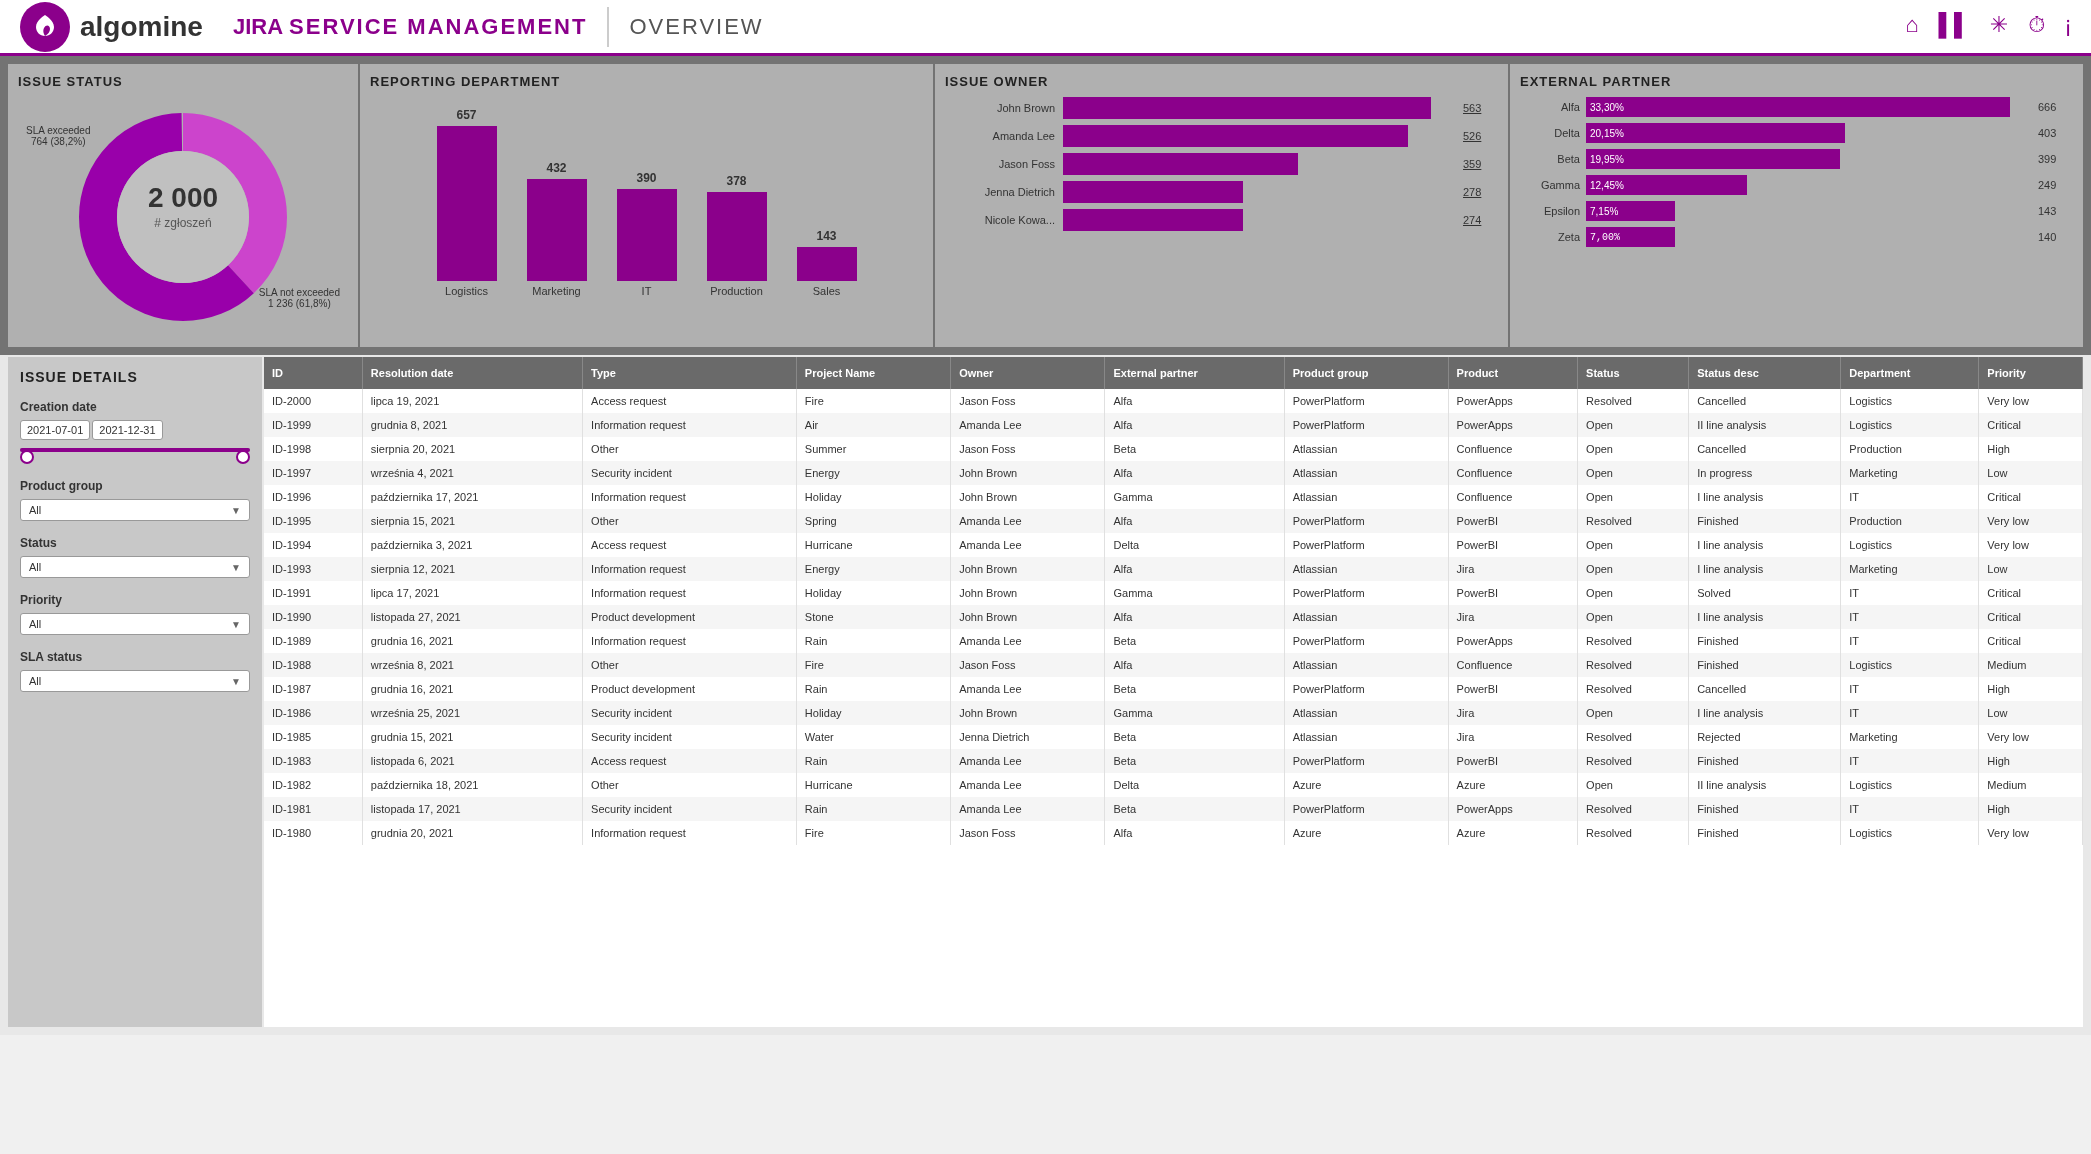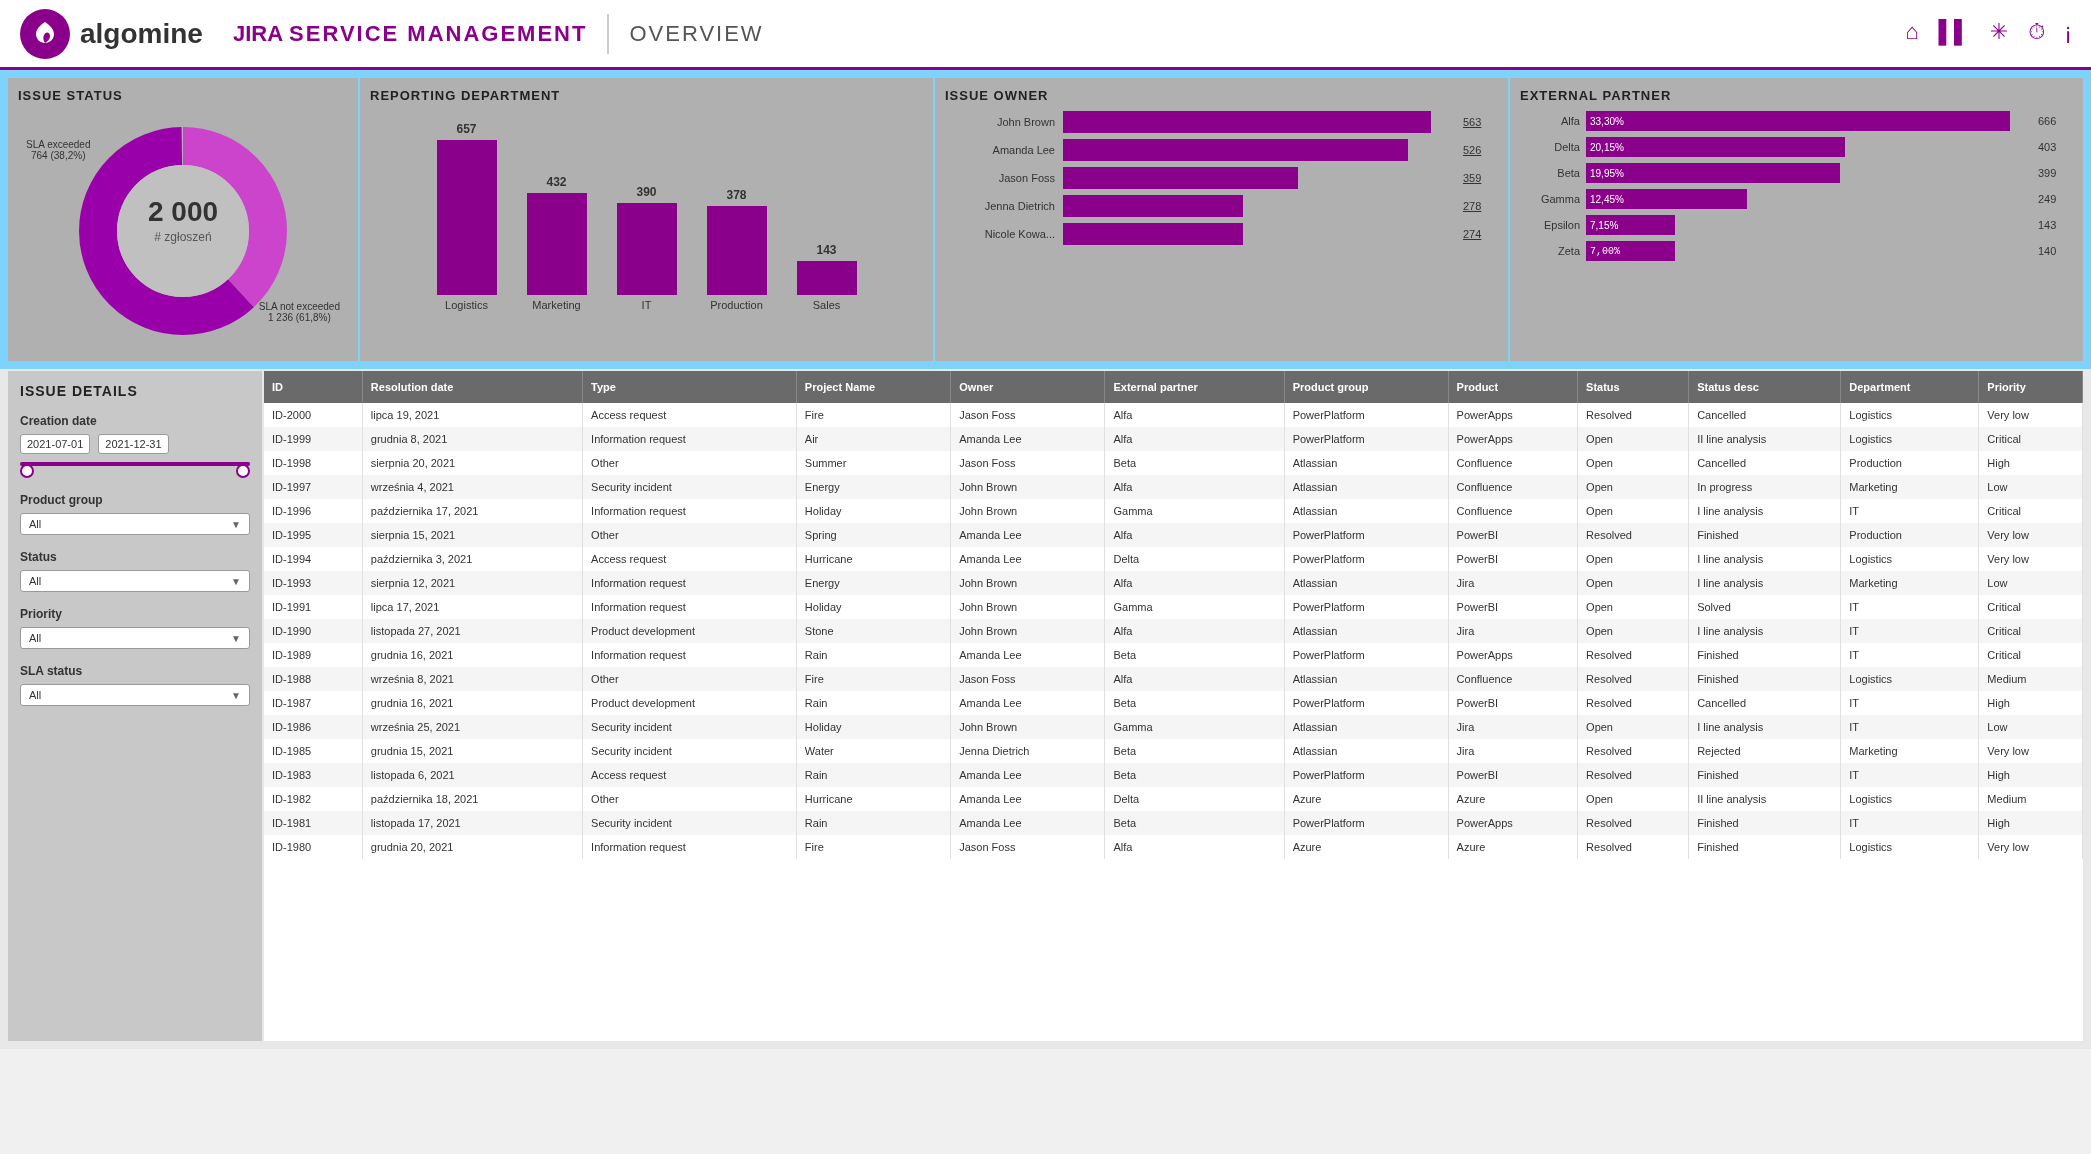--- a/index.html
+++ b/index.html
@@ -1,29 +1,29 @@
 <!DOCTYPE html>
 <html><head>
   <meta charset="utf-8">
   <style>
     * { margin: 0; padding: 0; box-sizing: border-box; }
     body { font-family: Arial, sans-serif; background: #f0f0f0; font-size: 11px; width: 2091px; min-height: 1154px; overflow-x: hidden; }
 
     
-    .header { background: white; display: flex; align-items: center; padding: 8px 20px; border-bottom: 3px solid #8B008B; height: 70px; }
+    .header { background: white; display: flex; align-items: center; padding: 8px 20px; border-bottom: 3px solid #8B008B; height: 56px; }
     .logo-area { display: flex; align-items: center; gap: 10px; margin-right: 30px; }
     .logo-circle { width: 50px; height: 50px; background: #8B008B; border-radius: 50%; display: flex; align-items: center; justify-content: center; color: white; font-size: 22px; font-weight: bold; }
     .logo-text { font-size: 28px; font-weight: bold; color: #333; }
     .separator { width: 2px; height: 40px; background: #ccc; margin: 0 20px; }
     .overview { font-size: 22px; color: #555; letter-spacing: 2px; }
     .header-icons { margin-left: auto; display: flex; gap: 20px; }
     .header-icon { font-size: 22px; color: #8B008B; cursor: pointer; }
 
     
-    .panels-row { display: flex; gap: 2px; padding: 8px 8px 8px 8px; background: #7dd3fc; }
+    .panels-row { display: flex; gap: 2px; padding: 8px 8px 8px 8px; background: #737373; }
 
     
     .panel { background: #b0b0b0; padding: 10px; }
     .panel-title { font-size: 13px; font-weight: bold; color: #222; text-transform: uppercase; margin-bottom: 8px; letter-spacing: 1px; }
 
     
     .issue-status-panel { width: 350px; }
     .donut-container { position: relative; display: flex; align-items: center; justify-content: center; height: 240px; }
 
     
@@ -54,21 +54,21 @@
     .ext-val { font-size: 11px; color: #333; width: 35px; }
 
     
     .bottom-section { display: flex; gap: 2px; padding: 2px 8px 8px 8px; background: #e8e8e8; height: 680px; }
 
     
     .sidebar { width: 254px; background: #c8c8c8; padding: 12px; flex-shrink: 0; }
     .sidebar-title { font-size: 14px; font-weight: bold; color: #222; text-transform: uppercase; letter-spacing: 1px; margin-bottom: 15px; }
     .filter-section { margin-bottom: 15px; }
     .filter-label { font-size: 12px; font-weight: bold; color: #333; margin-bottom: 6px; }
-    .date-range { display: flex; gap: 8px; margin-bottom: 8px; }
+    .date-range { display: flex; gap: 2px; margin-bottom: 8px; }
     .date-val { font-size: 11px; color: #333; background: white; padding: 3px 6px; border: 1px solid #999; border-radius: 3px; }
     .slider-track { width: 100%; height: 4px; background: #aaa; border-radius: 2px; position: relative; margin: 8px 0; }
     .slider-fill { height: 4px; background: #8B008B; border-radius: 2px; width: 100%; }
     .slider-handles { display: flex; justify-content: space-between; margin-top: -10px; }
     .slider-handle { width: 14px; height: 14px; background: white; border: 2px solid #8B008B; border-radius: 50%; cursor: pointer; }
     .filter-dropdown { display: flex; align-items: center; justify-content: space-between; background: white; border: 1px solid #999; padding: 4px 8px; border-radius: 3px; cursor: pointer; margin-top: 4px; }
     .filter-dropdown-label { font-size: 11px; color: #333; }
     .dropdown-arrow { font-size: 10px; color: #666; }
 
     

